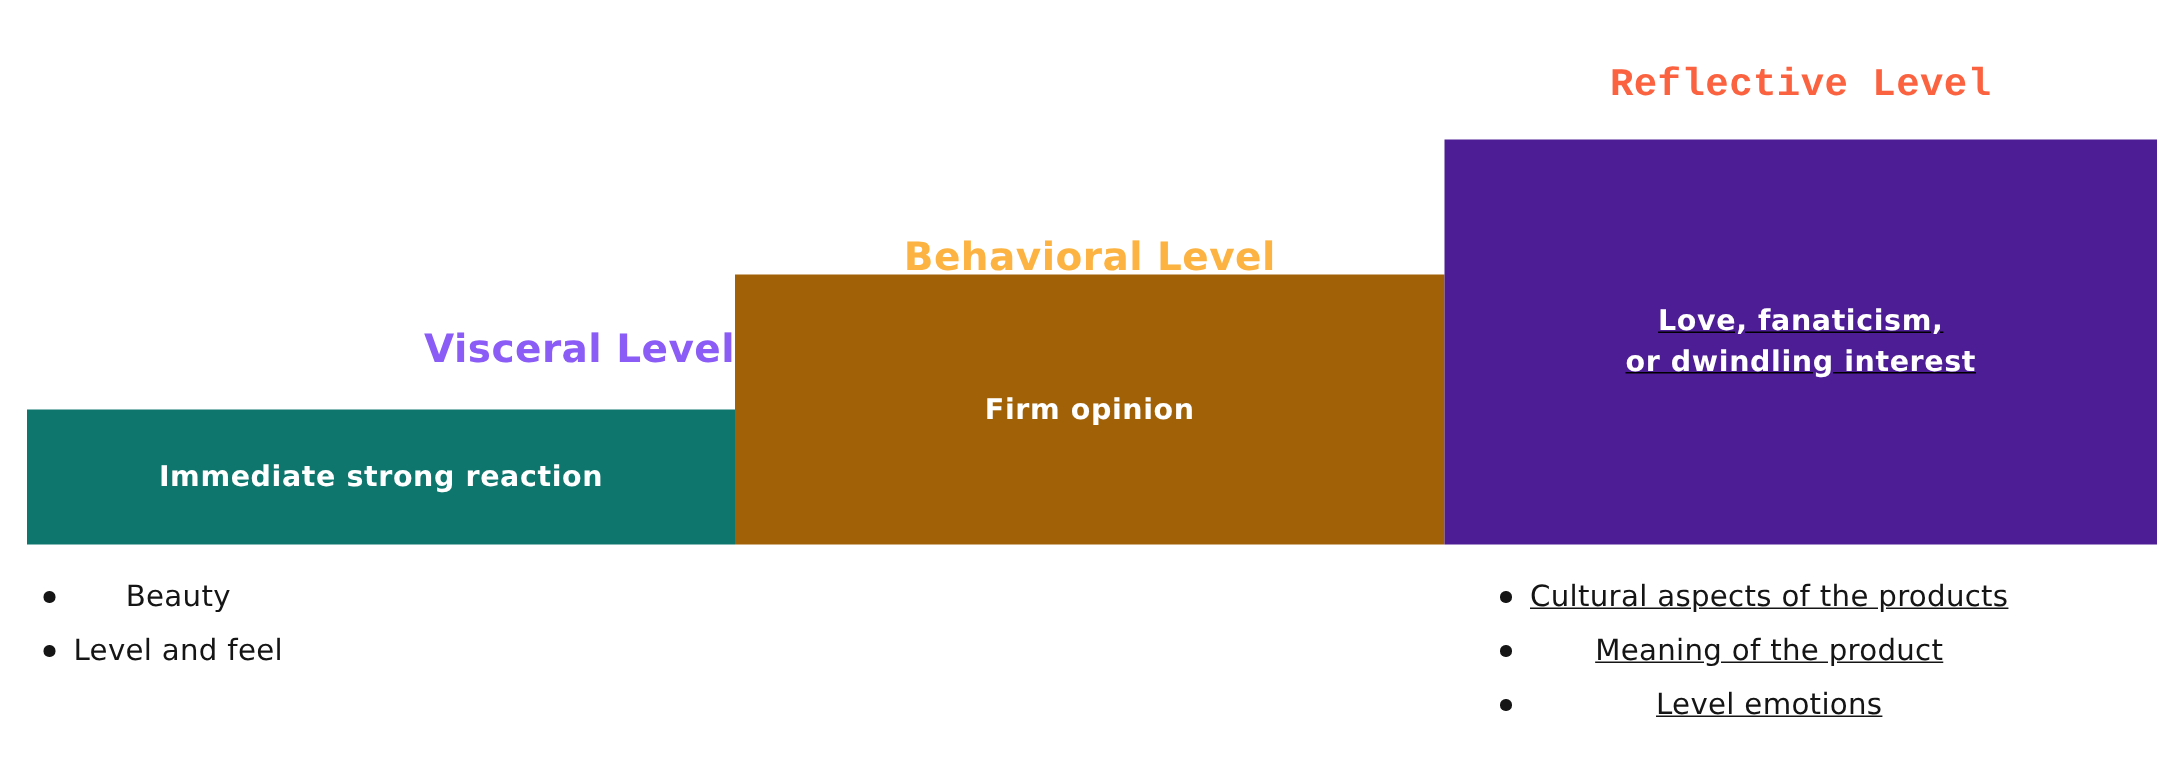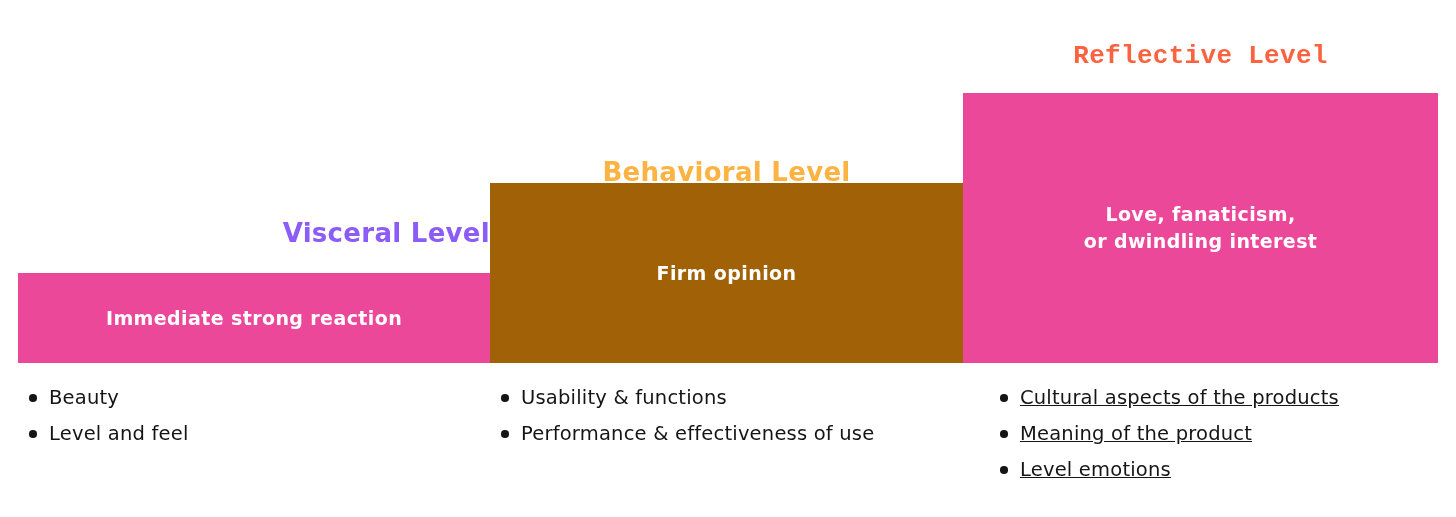--- a/index.html
+++ b/index.html
@@ -45,20 +45,21 @@
     padding: 0;
     list-style: none;
     font-size: 19.5px;
     line-height: 36px;
     letter-spacing: 0.2px;
   }
   .bullet-list li {
     position: relative;
     padding-left: 20px;
     white-space: nowrap;
+    text-align: center;
   }
   .bullet-list li::before {
     content: "";
     position: absolute;
     left: 0;
     top: 14px;
     width: 7.5px;
     height: 7.5px;
     border-radius: 50%;
     background: #151515;
@@ -75,39 +76,35 @@
   #title-reflective  { left: 963px; top: 41px;  width: 475px; }
   #block-reflective  { left: 963px; top: 93px;  width: 475px; height: 270px; }
   #bullets-reflective{ left: 1000px; top: 380px; text-decoration: underline; }
 </style>
 </head>
 <body>
 
 <div id="canvas">
 
   <div id="title-visceral" class="level-title" style="color: #8b5cf6; text-align: right;">Visceral Level</div>
-  <div id="block-visceral" class="block" style="background-color: #ec4899;">
+  <div id="block-visceral" class="block" style="background-color: #0f766e;">
     <span class="block-label" style="color: rgb(255, 255, 255);">Immediate strong reaction</span>
   </div>
   <ul id="bullets-visceral" class="bullet-list" style="color: rgb(21, 21, 21);">
     <li>Beauty</li>
     <li>Level and feel</li>
   </ul>
 
   <div id="title-behavioral" class="level-title" style="color: rgb(252, 179, 66); margin-top: 26px;">Behavioral Level</div>
   <div id="block-behavioral" class="block" style="background-color: #a16207;">
     <span class="block-label" style="color: rgb(255, 255, 255);">Firm opinion</span>
   </div>
-  <ul id="bullets-behavioral" class="bullet-list" style="color: rgb(21, 21, 21);">
-    <li>Usability &amp; functions</li>
-    <li>Performance &amp; effectiveness of use</li>
-  </ul>
 
   <div id="title-reflective" class="level-title" style="color: rgb(251, 99, 64); font-family: Liberation Mono, monospace;">Reflective Level</div>
-  <div id="block-reflective" class="block" style="background-color: #ec4899;">
+  <div id="block-reflective" class="block" style="background-color: #4c1d95; text-decoration: underline;">
     <span class="block-label" style="color: rgb(255, 255, 255);">Love, fanaticism,
 or dwindling interest</span>
   </div>
   <ul id="bullets-reflective" class="bullet-list" style="color: rgb(21, 21, 21);">
     <li>Cultural aspects of the products</li>
     <li>Meaning of the product</li>
     <li>Level emotions</li>
   </ul>
 
 </div>

